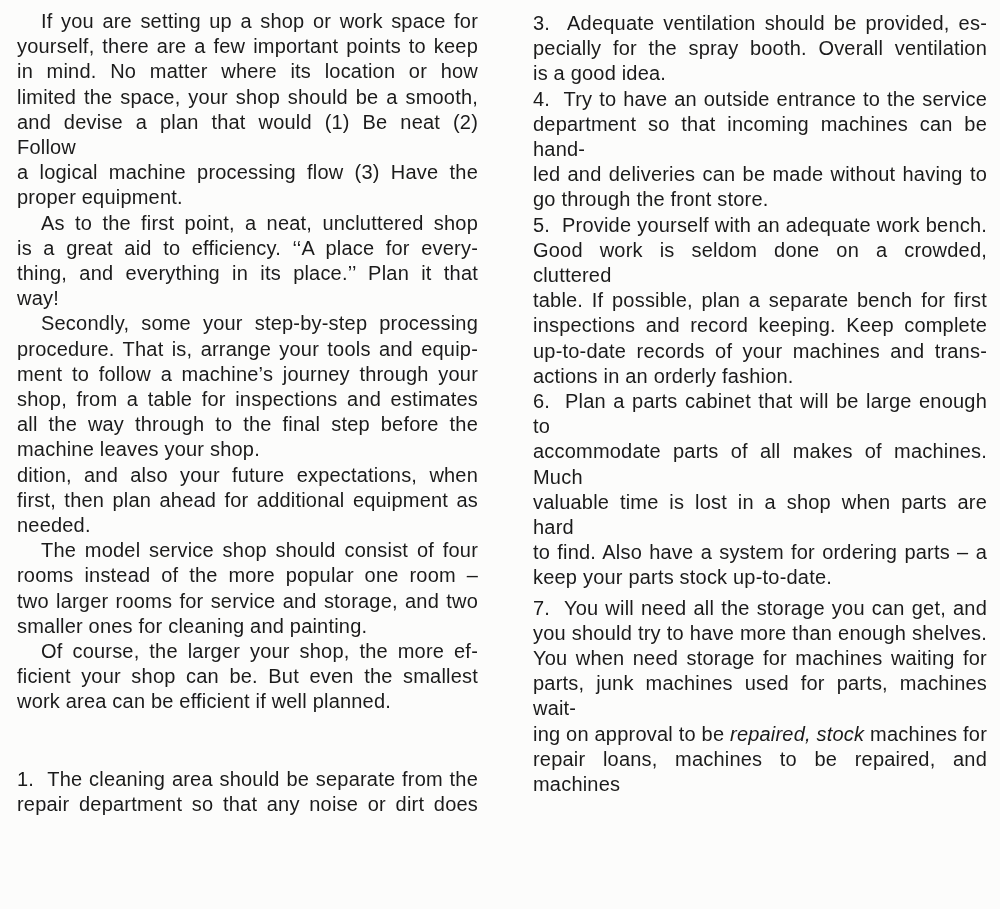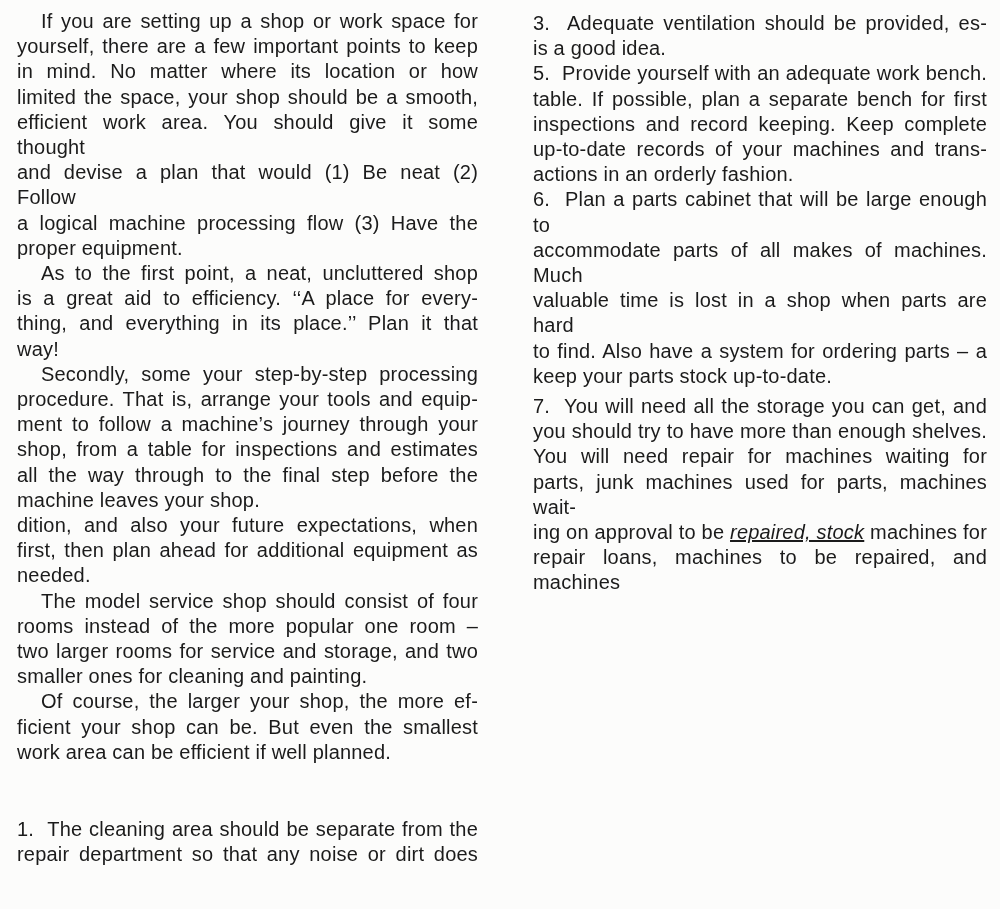--- a/index.html
+++ b/index.html
@@ -43,34 +43,32 @@
     white-space: normal;
   }
   .line.last {
     text-align-last: left;
   }
   .line.indent {
     text-indent: 24px;
   }
   .italic {
     font-style: italic;
-    text-decoration: underline;
   }
 </style>
 </head>
 <body>
 
 <div class="page">
   <div class="column column-left">
       <div class="block paragraph">
         <div class="line indent">If you are setting up a shop or work space for</div>
         <div class="line">yourself, there are a few important points to keep</div>
         <div class="line">in mind. No matter where its location or how</div>
         <div class="line">limited the space, your shop should be a smooth,</div>
-        <div class="line">efficient work area. You should give it some thought</div>
         <div class="line">and devise a plan that would (1) Be neat (2) Follow</div>
         <div class="line">a logical machine processing flow (3) Have the</div>
         <div class="line last">proper equipment.</div>
       </div>
       <div class="block paragraph">
         <div class="line indent">As to the first point, a neat, uncluttered shop</div>
         <div class="line">is a great aid to efficiency. ‘‘A place for every-</div>
         <div class="line">thing, and everything in its place.’’ Plan it that</div>
         <div class="line last">way!</div>
       </div>
@@ -99,38 +97,46 @@
         <div class="line last">work area can be efficient if well planned.</div>
       </div>
       <div class="block numbered-item" style="margin-top: 52px;">
         <div class="line">1.&nbsp; The cleaning area should be separate from the</div>
         <div class="line">repair department so that any noise or dirt does</div>
       </div>
     </div>
   <div class="column column-right">
       <div class="block numbered-item">
         <div class="line">3.&nbsp; Adequate ventilation should be provided, es-</div>
+        <div class="line">pecially for the spray booth. Overall ventilation</div>
         <div class="line last">is a good idea.</div>
       </div>
       <div class="block numbered-item">
+        <div class="line">4.&nbsp; Try to have an outside entrance to the service</div>
+        <div class="line">department so that incoming machines can be hand-</div>
+        <div class="line">led and deliveries can be made without having to</div>
+        <div class="line last">go through the front store.</div>
+      </div>
+      <div class="block numbered-item">
         <div class="line">5.&nbsp; Provide yourself with an adequate work bench.</div>
+        <div class="line">Good work is seldom done on a crowded, cluttered</div>
         <div class="line">table. If possible, plan a separate bench for first</div>
         <div class="line">inspections and record keeping. Keep complete</div>
         <div class="line">up-to-date records of your machines and trans-</div>
         <div class="line last">actions in an orderly fashion.</div>
       </div>
       <div class="block numbered-item">
         <div class="line">6.&nbsp; Plan a parts cabinet that will be large enough to</div>
         <div class="line">accommodate parts of all makes of machines. Much</div>
         <div class="line">valuable time is lost in a shop when parts are hard</div>
         <div class="line">to find. Also have a system for ordering parts – a</div>
         <div class="line last">keep your parts stock up-to-date.</div>
       </div>
       <div class="block numbered-item" style="margin-top: 5px;">
         <div class="line">7.&nbsp; You will need all the storage you can get, and</div>
         <div class="line">you should try to have more than enough shelves.</div>
-        <div class="line">You will need repair for machines waiting for</div>
+        <div class="line">You when need storage for machines waiting for</div>
         <div class="line">parts, junk machines used for parts, machines wait-</div>
         <div class="line"><span>ing on approval to be </span><span class="italic">repaired, stock</span><span> machines for</span></div>
         <div class="line">repair loans, machines to be repaired, and machines</div>
       </div>
     </div>
 </div>
 
 </body></html>

